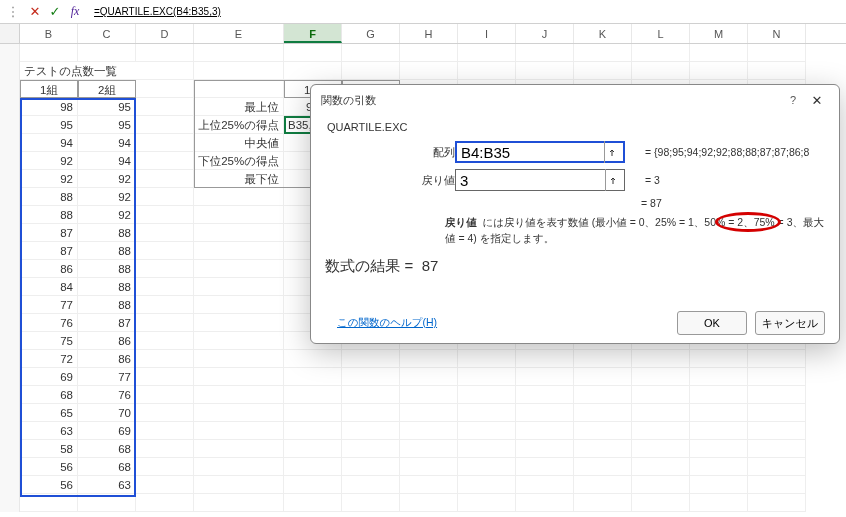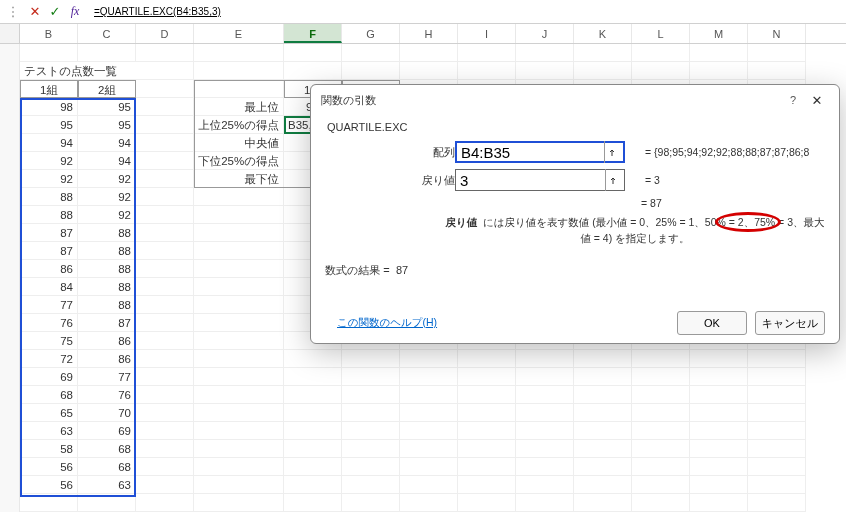--- a/index.html
+++ b/index.html
@@ -47,23 +47,23 @@
     .dialog-body { padding: 4px 14px 10px 14px; font-size: 11px; color: #333; }
     .func-name { font-size: 11px; padding: 2px 0 8px 2px; }
     .arg-row { display: flex; align-items: center; margin-bottom: 6px; }
     .arg-label { width: 130px; text-align: right; padding-right: 0; }
     .arg-input { flex: 0 0 170px; height: 22px; border: 1px solid #666; padding: 0 4px; display: flex; align-items: center; }
     .arg-input.highlight { border: 2px solid #1f4fd6; }
     .arg-input input { border: none; outline: none; width: 100%; font-size: 15px; }
     .arg-collapse { width: 16px; height: 22px; display: inline-flex; align-items: center; justify-content: center; border-left: 1px solid #999; margin-left: auto; }
     .arg-result { padding-left: 20px; color: #333; white-space: nowrap; font-size: 10.5px; flex: 1; }
     .desc { margin-top: 6px; line-height: 1.5; font-size: 10.5px; }
-    .desc2 { margin-top: 4px; padding-left: 120px; line-height: 1.5; font-size: 10.5px; position: relative; text-align: center; }
+    .desc2 { margin-top: 4px; padding-left: 120px; line-height: 1.5; font-size: 10.5px; position: relative; }
     .red-oval { position: absolute; border: 3px solid #d40000; border-radius: 50%; width: 66px; height: 20px; pointer-events: none; }
-    .formula-result { margin-top: 16px; font-size: 11px; }
+    .formula-result { margin-top: 10px; font-size: 15px; }
     .dialog-footer { position: absolute; bottom: 8px; left: 14px; right: 14px; display: flex; align-items: center; margin-left: 12px; }
     .help-link { color: #0066cc; text-decoration: underline; font-size: 10.5px; }
     .dlg-btn { width: 70px; height: 24px; border: 1px solid #999; background: #f8f8f8; border-radius: 3px; font-size: 11px; margin-left: 8px; cursor: pointer; }
     .spacer { flex: 1; }
   </style>
 </head>
 <body>
 
 <div class="formula-bar">
   <span class="fb-icon fb-dots">⋮</span>

